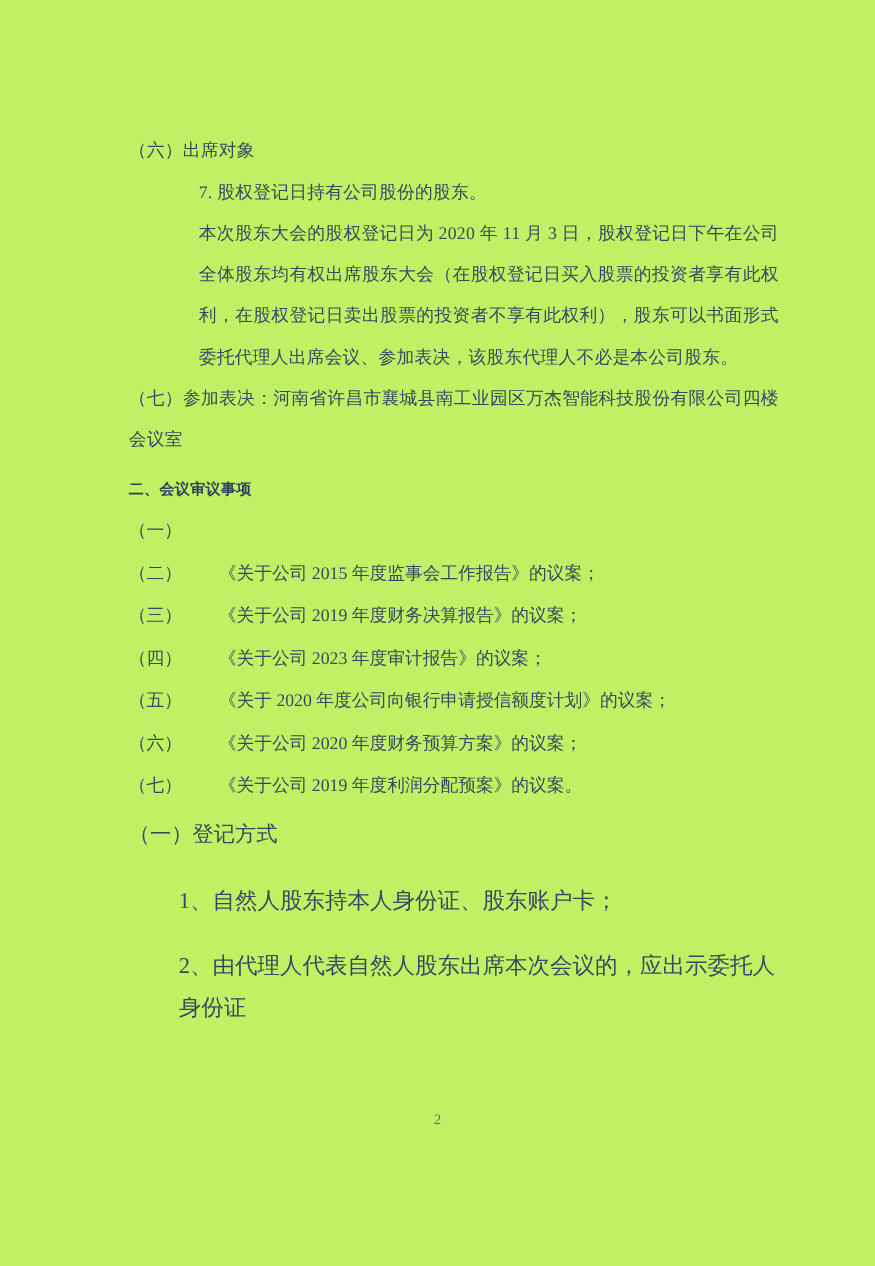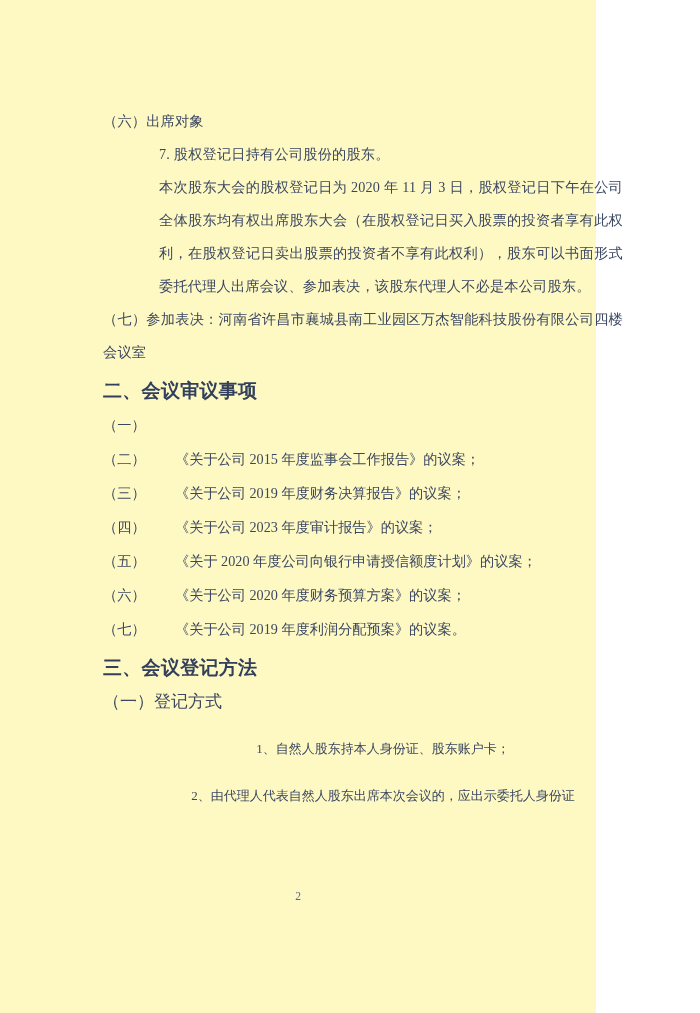--- a/index.html
+++ b/index.html
@@ -11,23 +11,23 @@
     width: 700px;
     height: 1013px;
     position: relative;
     font-family: "Liberation Serif", "DejaVu Serif", serif;
     color: #2f3a4f;
     overflow: hidden;
   }
   .page {
     position: absolute;
     left: 0; top: 0;
-    width: 596px;
+    width: 700px;
     height: 1013px;
-    background: #fef9c3;
+    background: #bef264;
     box-sizing: border-box;
   }
   .content {
     position: absolute;
     left: 103px;
     top: 105px;
     width: 520px;
   }
   .p {
     font-size: 14.2px;
@@ -37,21 +37,21 @@
     text-align: justify;
     margin: 0;
     white-space: normal;
   }
   .indent1 { text-indent: 0; }
   .block {
     margin-left: 56px;
     text-indent: 0;
   }
   .heading {
-    font-size: 19px;
+    font-size: 12px;
     line-height: 34px;
     font-weight: bold;
     color: #33405c;
     margin: 0;
     letter-spacing: 0.3px;
   }
   .item-row {
     display: flex;
     font-size: 14.2px;
     line-height: 34px;
@@ -66,24 +66,23 @@
     flex: 1 1 auto;
   }
   .sub-label {
     font-size: 17px;
     line-height: 34px;
     color: #3b4761;
     margin: 0;
   }
   .numbered {
     margin-left: 40px;
-    font-size: 13px;
+    font-size: 18px;
     line-height: 34px;
     color: #3b4761;
-    text-align: center;
   }
   .spacer-sm { height: 5px; }
   .page-number {
     position: absolute;
     left: 0;
     right: 0;
     top: 890px;
     text-align: center;
     font-size: 11.5px;
     color: #5a6782;
@@ -136,21 +135,20 @@
       <span class="item-num">（六）</span>
       <span class="item-text">《关于公司 2020 年度财务预算方案》的议案；</span>
     </div>
     <div class="item-row">
       <span class="item-num">（七）</span>
       <span class="item-text">《关于公司 2019 年度利润分配预案》的议案。</span>
     </div>
 
     <div class="spacer-sm"></div>
 
-    <p class="heading">三、会议登记方法</p>
 
     <p class="sub-label">（一）登记方式</p>
 
     <p class="numbered">1、自然人股东持本人身份证、股东账户卡；</p>
     <p class="numbered">2、由代理人代表自然人股东出席本次会议的，应出示委托人身份证</p>
 
   </div>
 
   <div class="page-number">2</div>
 </div>

